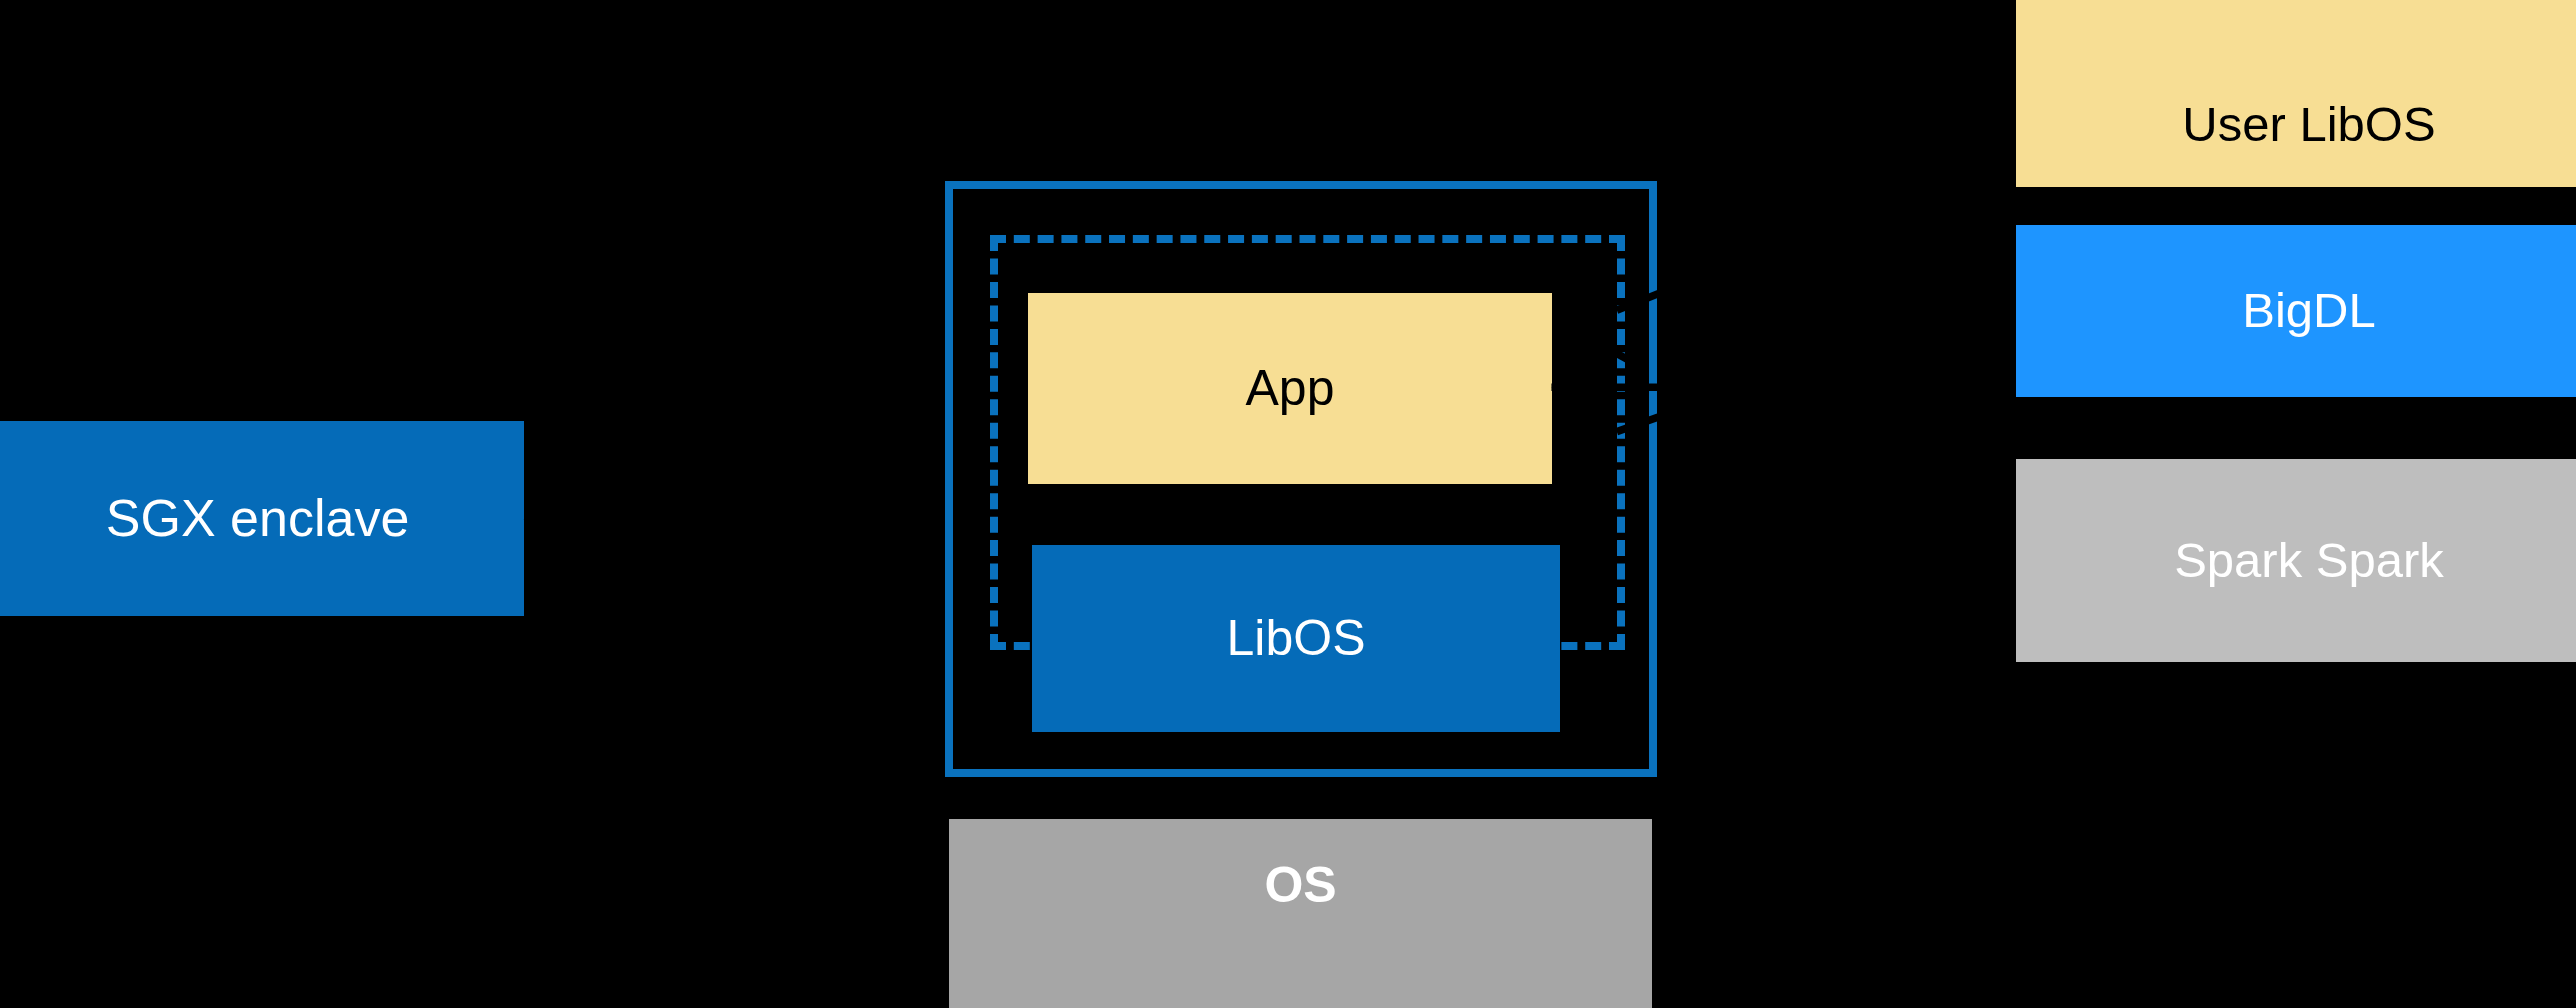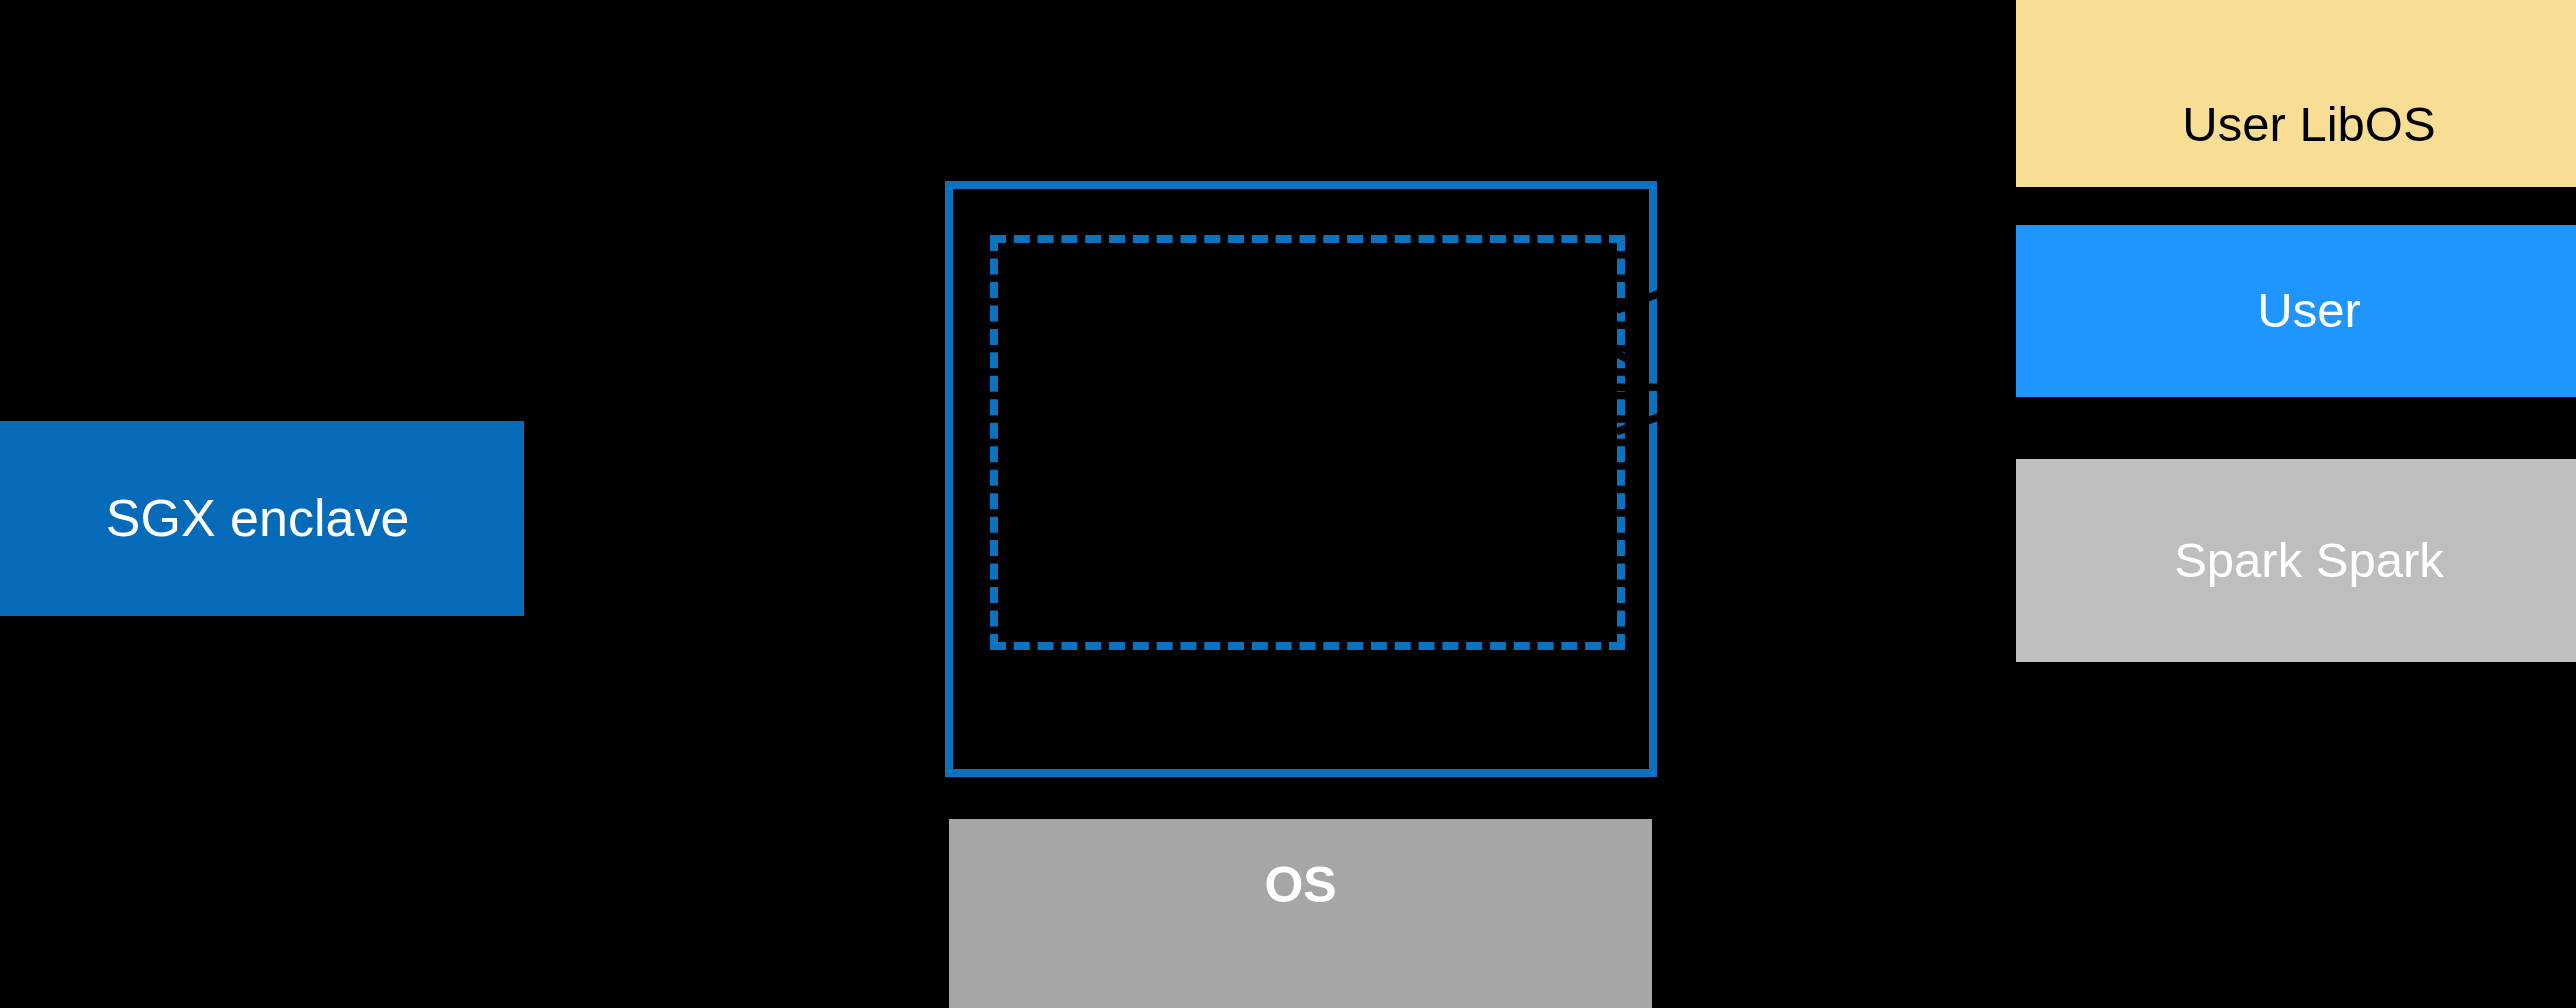--- a/index.html
+++ b/index.html
@@ -144,32 +144,38 @@
 <div id="canvas">
 
   <div class="box" id="sgx-enclave">
     <span>SGX enclave</span>
   </div>
 
   <div class="box" id="enclave-frame"></div>
 
   <div class="box" id="libos-frame"></div>
 
-
+  <div class="box" id="app-box">
+    <span>App</span>
+  </div>
+
+  <div class="box" id="libos-box">
+    <span>LibOS</span>
+  </div>
 
   <div class="box" id="os-box">
     <span>OS</span>
   </div>
 
   <div class="box stack-box" id="stack-user-apps">
     <span>User LibOS</span>
   </div>
 
   <div class="box stack-box" id="stack-bigdl">
-    <span>User</span>
+    <span>BigDL</span>
   </div>
 
   <div class="box stack-box" id="stack-apache-spark">
     <span>Spark Spark</span>
   </div>
 
   <svg id="connectors" viewBox="0 0 3075 1204">
 
     <g>
       <line x1="1128" y1="620" x2="640" y2="620" stroke="#000000" stroke-width="9"></line>

